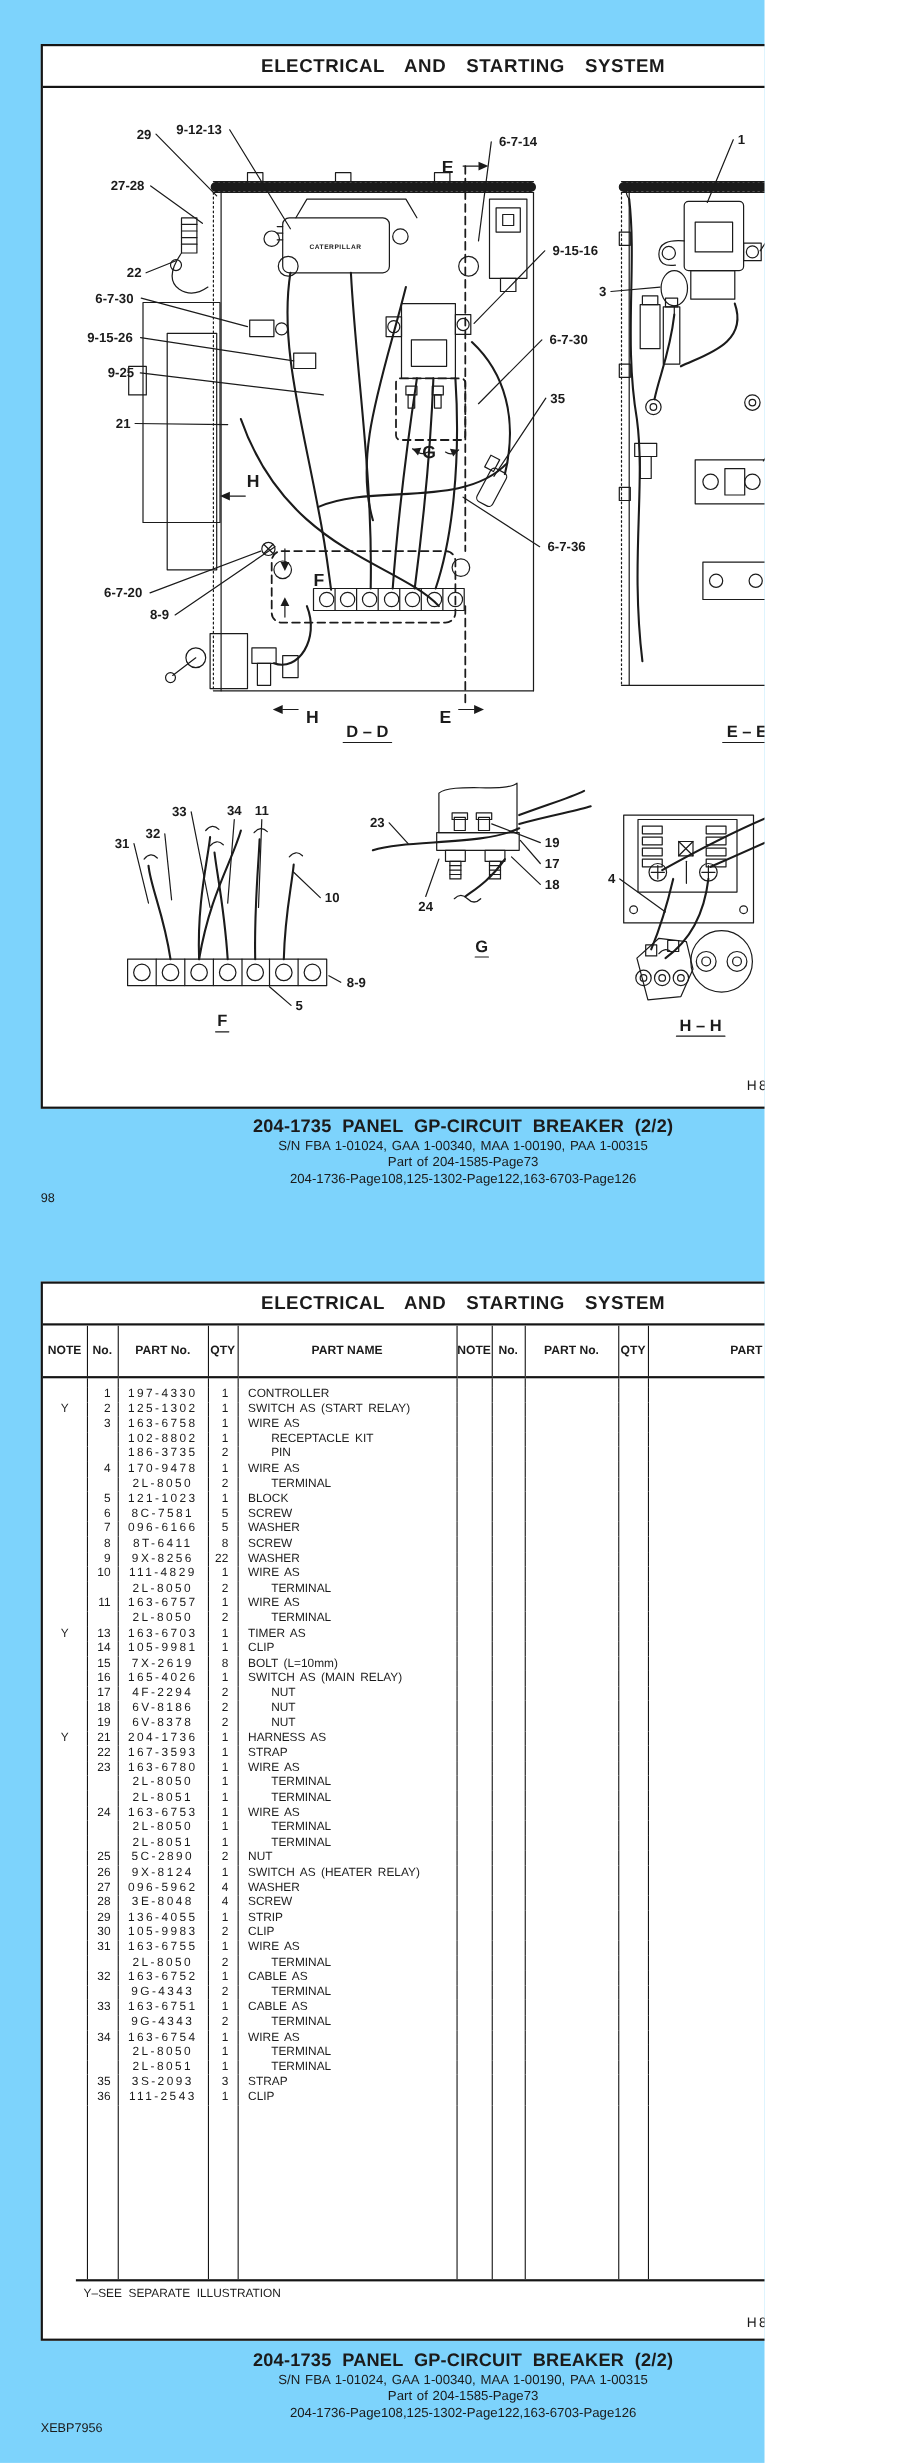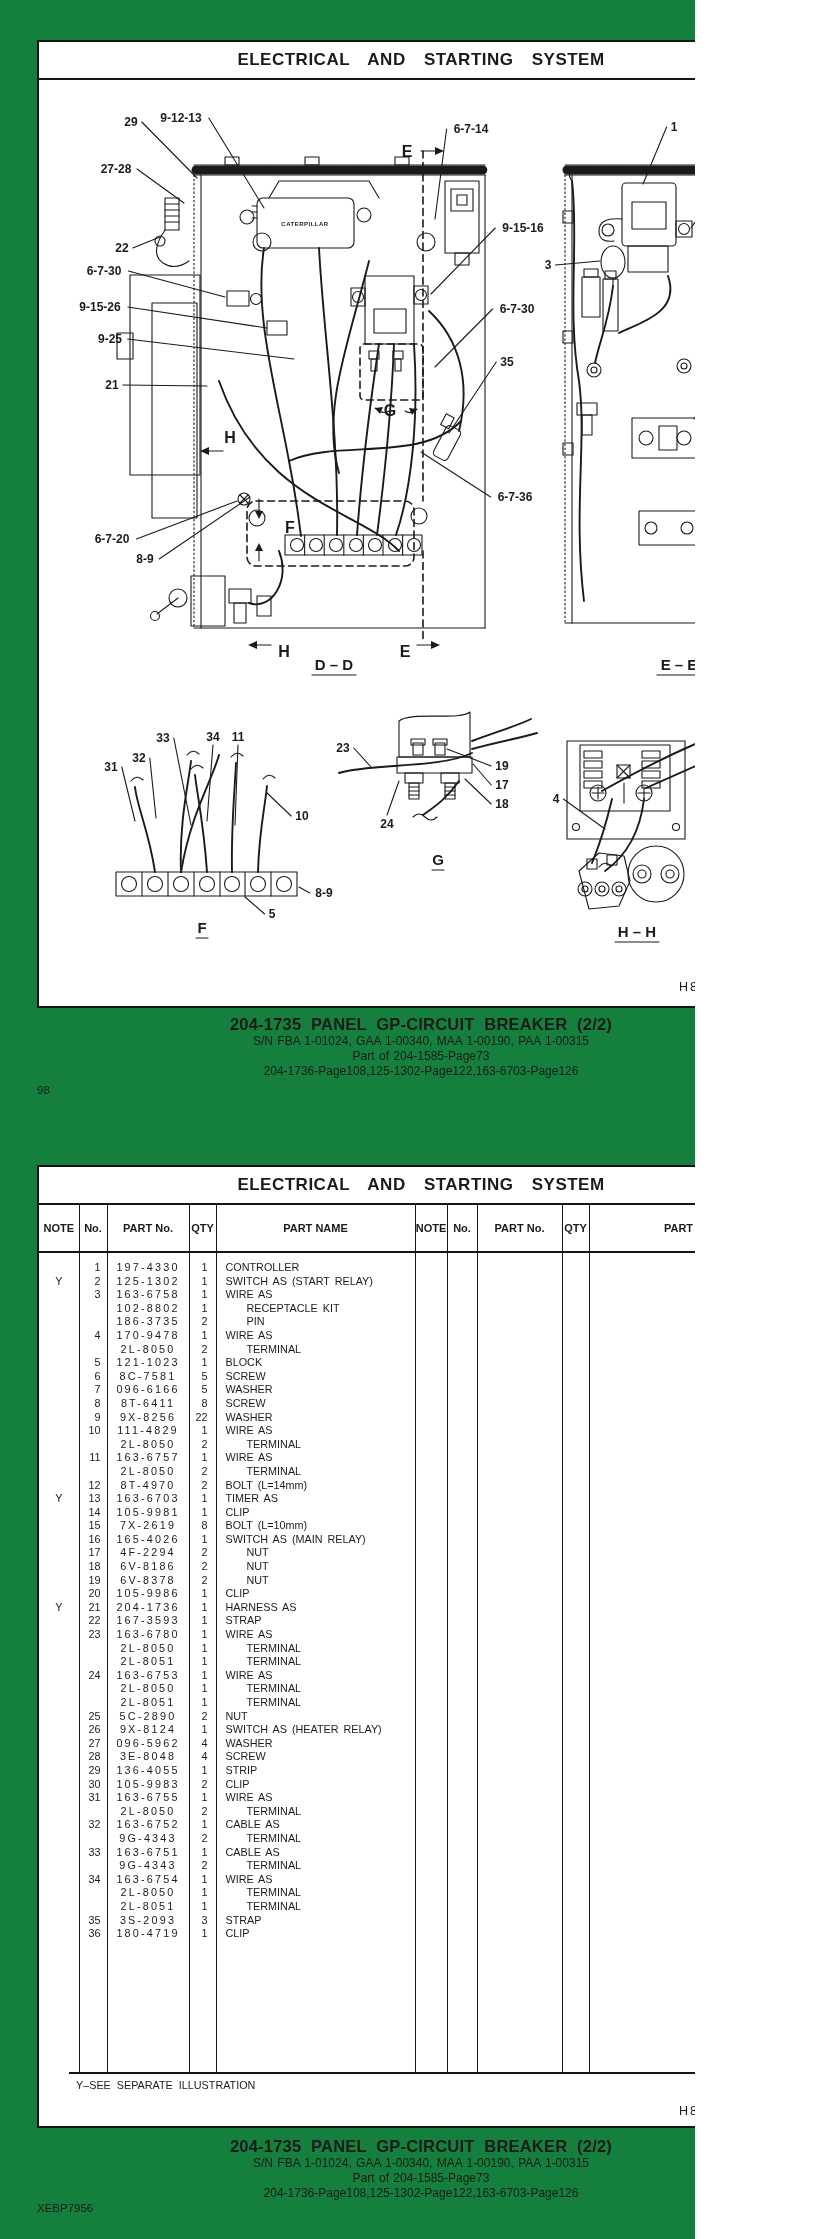--- a/index.html
+++ b/index.html
@@ -1,16 +1,16 @@
 <!DOCTYPE html>
 <html><head>
 <meta charset="utf-8">
 <style>
   html,body{margin:0;padding:0;background:#ffffff;}
-  .canvas{position:relative;width:695px;height:2239px;background:#15803d;
+  .canvas{position:relative;width:695px;height:2239px;background:#7dd3fc;
           font-family:"Liberation Sans",sans-serif;color:#1b1b1b;overflow:hidden;}
   .frame{position:absolute;left:37px;width:768px;border:2.5px solid #151515;box-sizing:border-box;background:#fff;}
   #p1-frame{top:40px;height:968px;}
   #p2-frame{top:1165px;height:963px;}
   .title-bar{height:36px;border-bottom:2.5px solid #151515;display:flex;align-items:center;justify-content:center;
              font-size:17px;font-weight:700;letter-spacing:.5px;word-spacing:13px;}
   #fig{position:absolute;left:0;top:39px;width:763px;height:924px;}
   .plate{position:absolute;right:16px;bottom:12px;font-size:12.5px;letter-spacing:2px;display:flex;gap:24px;}
   .caption{position:absolute;left:37px;width:768px;text-align:center;}
   #cap1{top:1014px;} #cap2{top:2136px;}
@@ -668,32 +668,20 @@
                 <td class="c-part">2L-8050</td>
                 <td class="c-qty">2</td>
                 <td class="c-name ind1">TERMINAL</td>
                 <td class="c-note"></td>
                 <td class="c-no"></td>
                 <td class="c-part"></td>
                 <td class="c-qty"></td>
                 <td class="c-name"></td>
               </tr>
               <tr>
-                <td class="c-note"></td>
-                <td class="c-no">12</td>
-                <td class="c-part">8T-4970</td>
-                <td class="c-qty">2</td>
-                <td class="c-name">BOLT (L=14mm)</td>
-                <td class="c-note"></td>
-                <td class="c-no"></td>
-                <td class="c-part"></td>
-                <td class="c-qty"></td>
-                <td class="c-name"></td>
-              </tr>
-              <tr>
                 <td class="c-note">Y</td>
                 <td class="c-no">13</td>
                 <td class="c-part">163-6703</td>
                 <td class="c-qty">1</td>
                 <td class="c-name">TIMER AS</td>
                 <td class="c-note"></td>
                 <td class="c-no"></td>
                 <td class="c-part"></td>
                 <td class="c-qty"></td>
                 <td class="c-name"></td>
@@ -764,32 +752,20 @@
                 <td class="c-part">6V-8378</td>
                 <td class="c-qty">2</td>
                 <td class="c-name ind1">NUT</td>
                 <td class="c-note"></td>
                 <td class="c-no"></td>
                 <td class="c-part"></td>
                 <td class="c-qty"></td>
                 <td class="c-name"></td>
               </tr>
               <tr>
-                <td class="c-note"></td>
-                <td class="c-no">20</td>
-                <td class="c-part">105-9986</td>
-                <td class="c-qty">1</td>
-                <td class="c-name">CLIP</td>
-                <td class="c-note"></td>
-                <td class="c-no"></td>
-                <td class="c-part"></td>
-                <td class="c-qty"></td>
-                <td class="c-name"></td>
-              </tr>
-              <tr>
                 <td class="c-note">Y</td>
                 <td class="c-no">21</td>
                 <td class="c-part">204-1736</td>
                 <td class="c-qty">1</td>
                 <td class="c-name">HARNESS AS</td>
                 <td class="c-note"></td>
                 <td class="c-no"></td>
                 <td class="c-part"></td>
                 <td class="c-qty"></td>
                 <td class="c-name"></td>
@@ -1066,21 +1042,21 @@
                 <td class="c-name">STRAP</td>
                 <td class="c-note"></td>
                 <td class="c-no"></td>
                 <td class="c-part"></td>
                 <td class="c-qty"></td>
                 <td class="c-name"></td>
               </tr>
               <tr>
                 <td class="c-note"></td>
                 <td class="c-no">36</td>
-                <td class="c-part">180-4719</td>
+                <td class="c-part">111-2543</td>
                 <td class="c-qty">1</td>
                 <td class="c-name">CLIP</td>
                 <td class="c-note"></td>
                 <td class="c-no"></td>
                 <td class="c-part"></td>
                 <td class="c-qty"></td>
                 <td class="c-name"></td>
               </tr>
               <tr class="filler">
                 <td class="c-note"></td>

